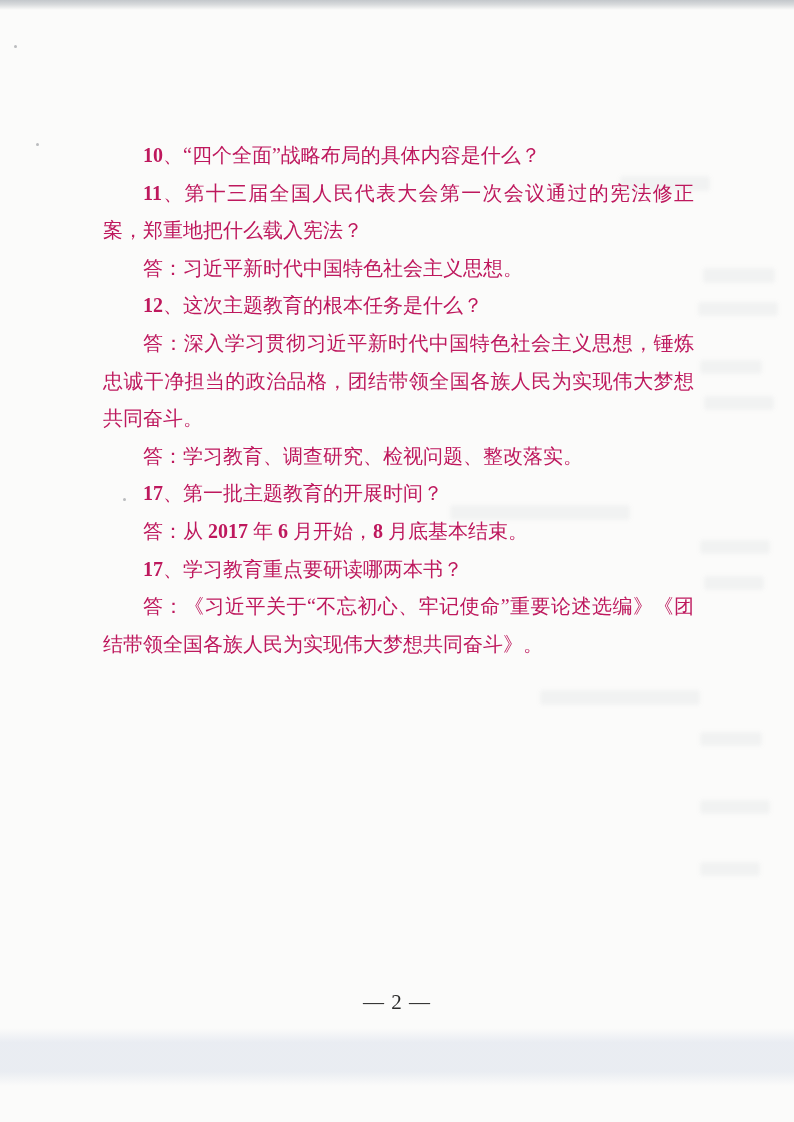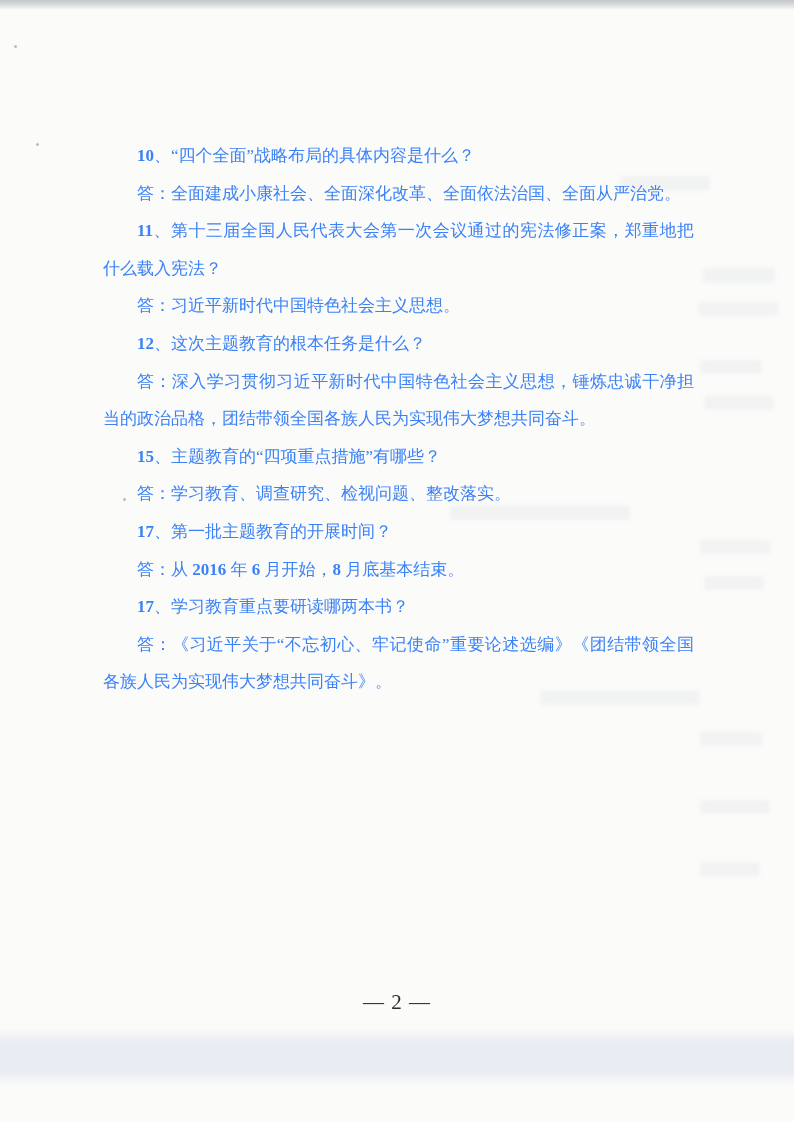--- a/index.html
+++ b/index.html
@@ -15,21 +15,21 @@
   }
   .scan-band-bottom{
     position:absolute;left:0;top:1028px;width:100%;height:58px;
     background:linear-gradient(180deg,rgba(232,236,242,0) 0%,rgba(229,233,240,.8) 25%,rgba(229,233,240,.8) 75%,rgba(232,236,242,0) 100%);
   }
   .ghost{position:absolute;background:rgba(115,125,145,.07);filter:blur(2px);border-radius:3px;}
   .speck{position:absolute;width:3px;height:3px;background:rgba(90,95,100,.4);border-radius:50%;}
   
   .content{
     position:absolute;left:103px;top:137px;width:591px;
-    font-size:17px;line-height:37.6px;color:#3b82f6;
+    font-size:20px;line-height:37.6px;color:#be185d;
     text-align:justify;text-justify:inter-character;
   }
   .para{margin:0;text-indent:2em;}
   .num{font-weight:700;}
   .page-number{
     position:absolute;left:0;top:990px;width:100%;
     text-align:center;font-size:21px;color:#2a2a2a;letter-spacing:1px;
   }
 </style>
 </head>
@@ -53,35 +53,33 @@
     <i class="ghost" style="left:700px;top:800px;width:70px;height:14px;"></i>
     <i class="ghost" style="left:700px;top:862px;width:60px;height:14px;"></i>
     <i class="speck" style="left:14px;top:45px;"></i>
     <i class="speck" style="left:36px;top:143px;"></i>
     <i class="speck" style="left:123px;top:498px;"></i>
   </div>
 
   <main class="content">
 
   <p class="para q"><span class="num">10</span>、“四个全面”战略布局的具体内容是什么？</p>
-  <p class="para a">答：全面建成小康社会、全面深化改革、全面依法治国、全面从严治党。</p>
 
   <p class="para q"><span class="num">11</span>、第十三届全国人民代表大会第一次会议通过的宪法修正案，郑重地把什么载入宪法？</p>
   <p class="para a">答：习近平新时代中国特色社会主义思想。</p>
 
   <p class="para q"><span class="num">12</span>、这次主题教育的根本任务是什么？</p>
   <p class="para a">答：深入学习贯彻习近平新时代中国特色社会主义思想，锤炼忠诚干净担当的政治品格，团结带领全国各族人民为实现伟大梦想共同奋斗。</p>
 
 
 
-  <p class="para q"><span class="num">15</span>、主题教育的“四项重点措施”有哪些？</p>
   <p class="para a">答：学习教育、调查研究、检视问题、整改落实。</p>
 
   <p class="para q"><span class="num">17</span>、第一批主题教育的开展时间？</p>
-  <p class="para a">答：从 <span class="num">2016</span> 年 <span class="num">6</span> 月开始，<span class="num">8</span> 月底基本结束。</p>
+  <p class="para a">答：从 <span class="num">2017</span> 年 <span class="num">6</span> 月开始，<span class="num">8</span> 月底基本结束。</p>
 
   <p class="para q"><span class="num">17</span>、学习教育重点要研读哪两本书？</p>
   <p class="para a">答：《习近平关于“不忘初心、牢记使命”重要论述选编》《团结带领全国各族人民为实现伟大梦想共同奋斗》。</p>
 </main>
 
   <div class="page-number">— 2 —</div>
 
   <div class="scan-band-bottom"></div>
 </div>
 

